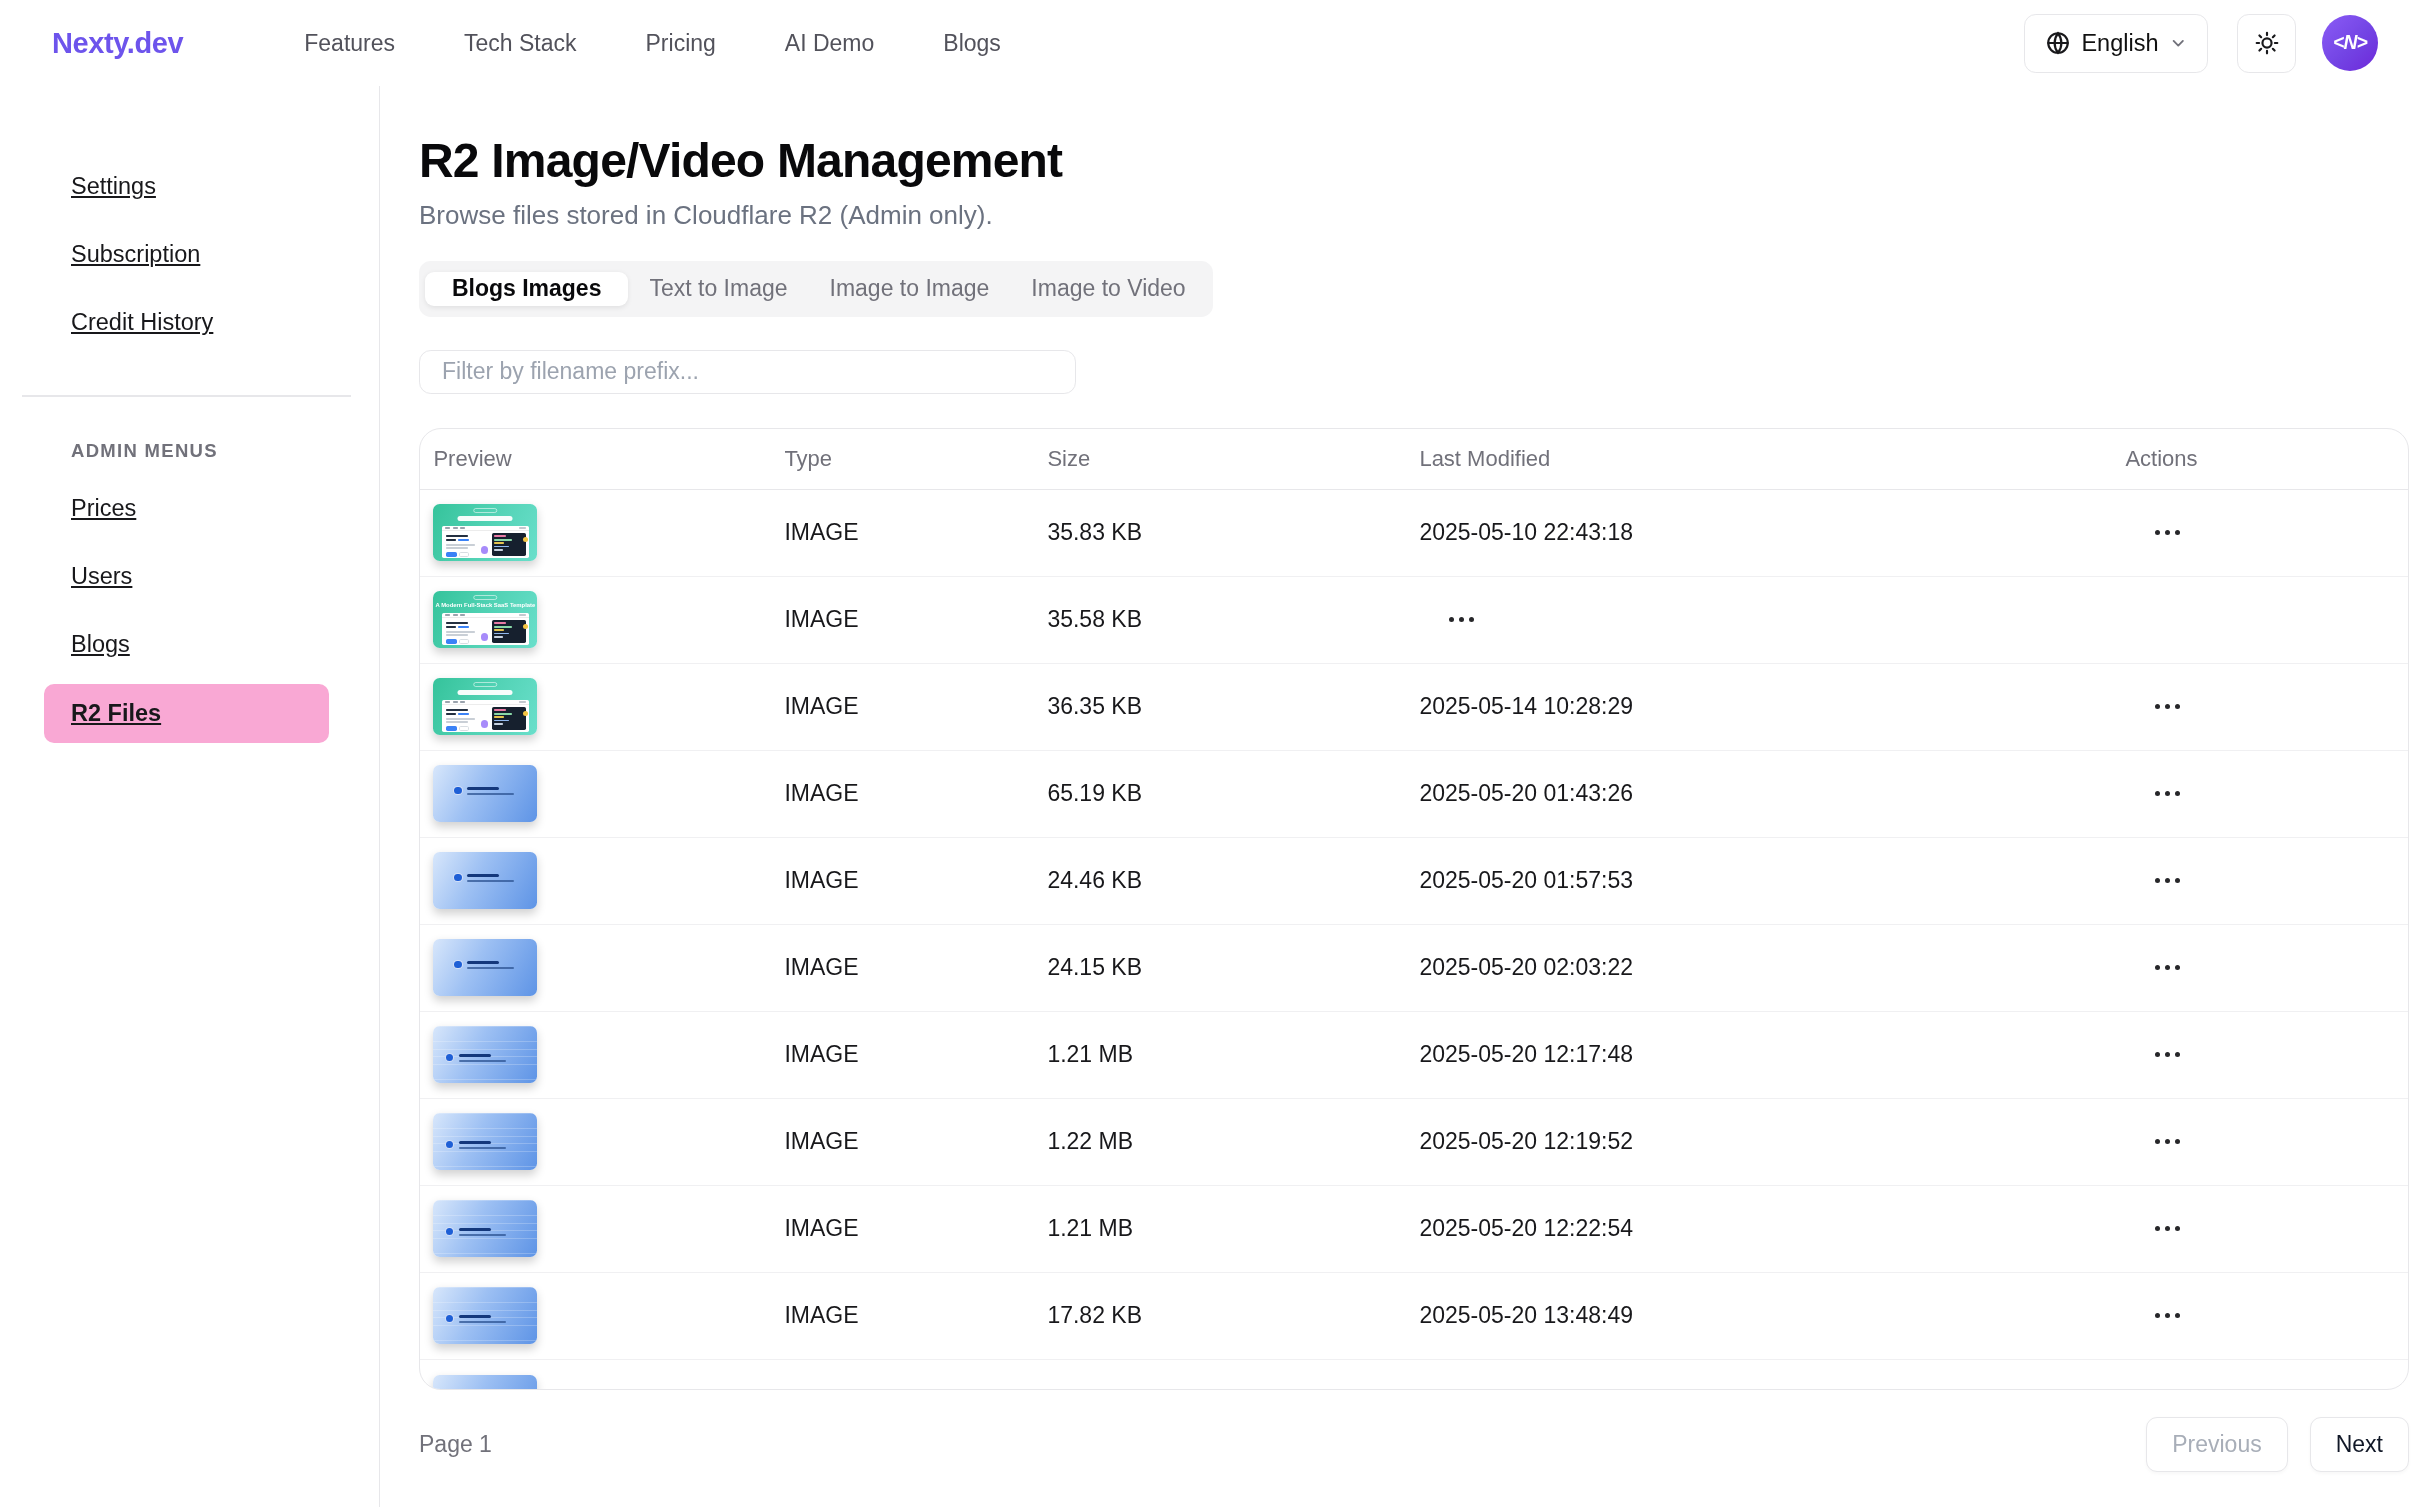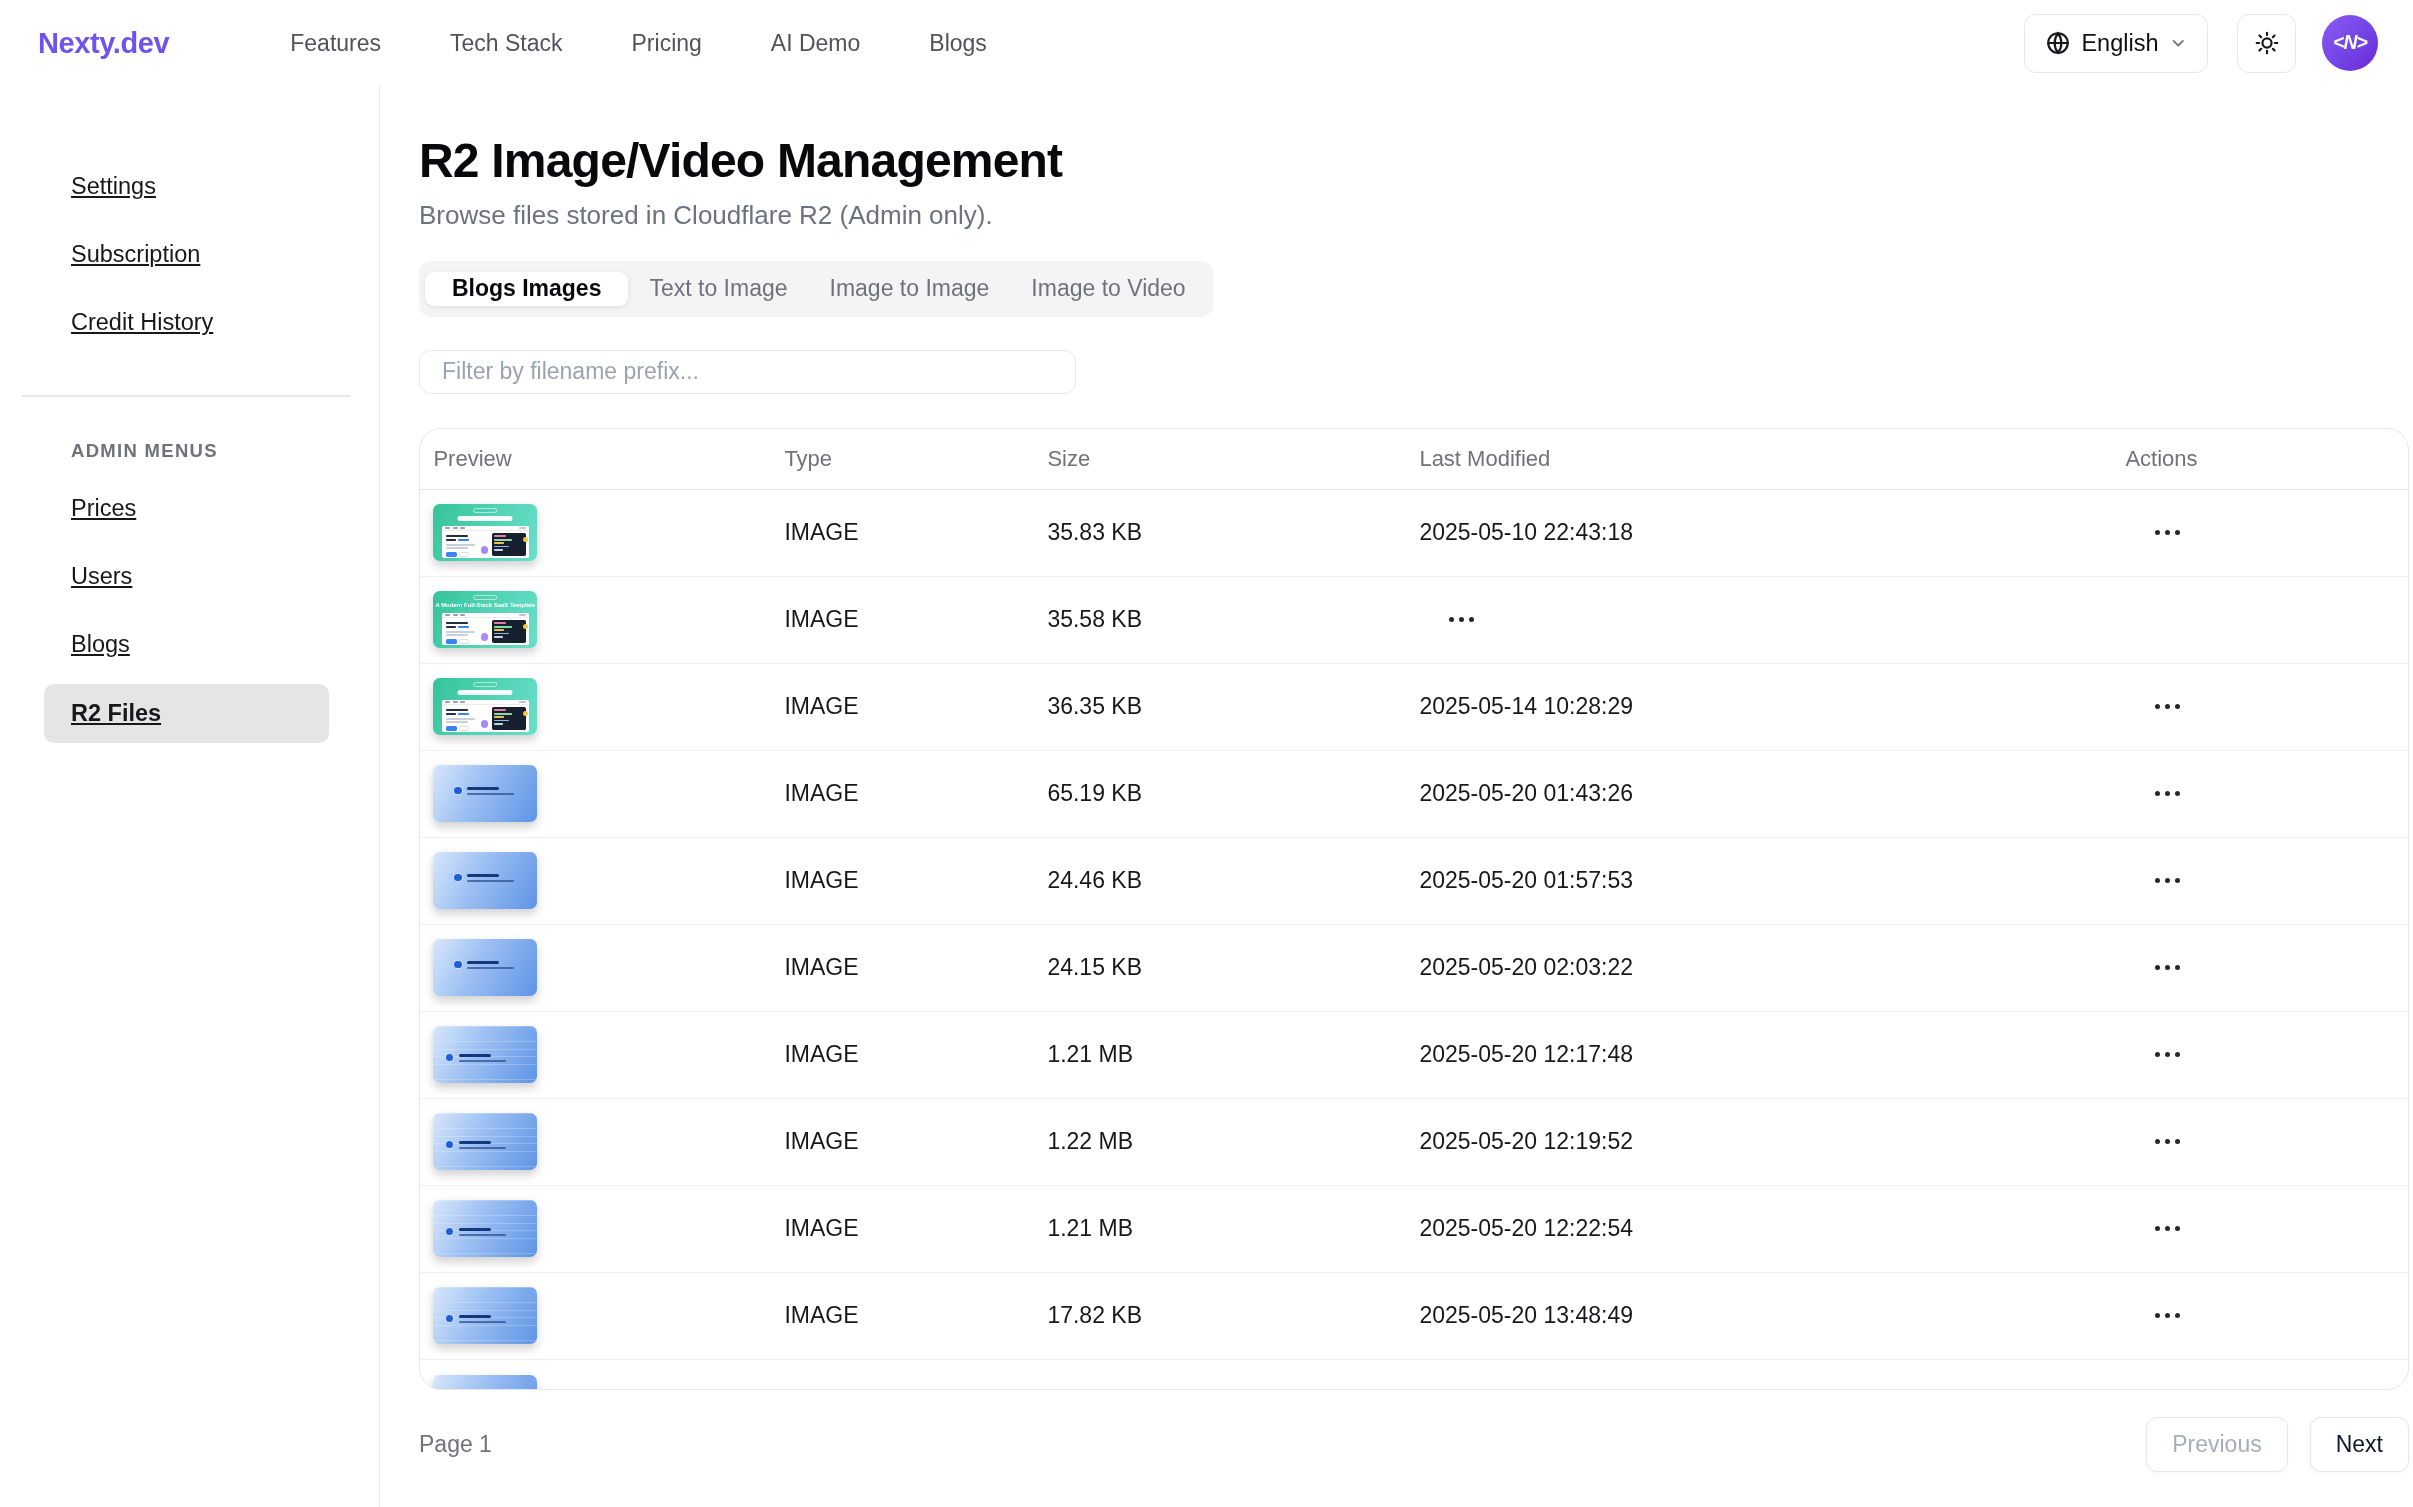--- a/index.html
+++ b/index.html
@@ -1,41 +1,41 @@
 <!DOCTYPE html>
 <html style="font-size:13.4px"><head>
 <meta charset="utf-8">
 <style>
   * { margin:0; padding:0; box-sizing:border-box; }
   html,body { width:2413px; height:1508px; overflow:hidden; background:#fff;
     font-family:"Liberation Sans","DejaVu Sans",sans-serif; color:#18181b; }
 
   
-  .header { height:86px; display:flex; align-items:center; padding:0 35px 0 38px; }
+  .header { height:86px; display:flex; align-items:center; padding:0 35px 0 52px; }
   .logo { font-size:29px; font-weight:800; color:#6d54ec; letter-spacing:-0.4px; cursor:pointer; }
   .nav { display:flex; gap:69px; margin-left:121px; }
   .nav a { font-size:23px; color:#52525b; text-decoration:none; cursor:pointer; }
   .hright { margin-left:auto; display:flex; align-items:center; }
   .lang-btn { display:flex; align-items:center; gap:10px; height:59px; padding:0 20px;
     background:#fff; border:1.7px solid #e7e7ea; border-radius:11.8px; cursor:pointer; }
   .lang-btn span { font-size:23.5px; font-weight:500; color:#111; }
   .icon-btn { width:59px; height:59px; margin-left:29px; display:flex; align-items:center; justify-content:center;
     background:#fff; border:1.7px solid #e7e7ea; border-radius:11.8px; cursor:pointer; }
   .avatar { width:56px; height:56px; border-radius:50%; margin-left:26px; cursor:pointer;
     background:linear-gradient(135deg,#8b5cf6 0%,#7344e4 55%,#6d28d9 100%);
     display:flex; align-items:center; justify-content:center;
     color:#fff; font-size:19.3px; font-weight:800; font-style:italic; letter-spacing:-0.8px; }
 
   
   .shell { display:flex; height:1422px; }
   .sidebar { width:380px; flex:none; border-right:1.7px solid #e7e7ea; padding-top:71px; }
   .sgroup { display:flex; flex-direction:column; gap:9.2px; }
   .sitem { height:59px; margin:0 50px 0 44px; border-radius:10px; display:flex; align-items:center;
     padding-left:27px; font-size:23.5px; color:#18181b; cursor:pointer;text-decoration:underline; }
-  .sitem.active { background:#e5e5e5; font-weight:600; }
+  .sitem.active { background:#f9a8d4; font-weight:600; }
   .sdivider { height:1.7px; background:#e7e7ea; margin:43px 28px 0 22px; }
   .slabel { margin:43px 0 17px 71px; font-size:18.5px; font-weight:600; letter-spacing:1.3px; color:#71717a; }
 
   .main { flex:1; padding:47px 0 0 39px; }
   .page-title { font-size:48px; font-weight:800; letter-spacing:-0.8px; color:#09090b; }
   .page-sub { margin-top:11.8px; font-size:26px; color:#6b7280; }
 
   
   .tabs { margin-top:30px; display:inline-flex; align-items:center; background:#f4f4f5;
     border-radius:11.8px; padding:5.9px; height:56px; }

